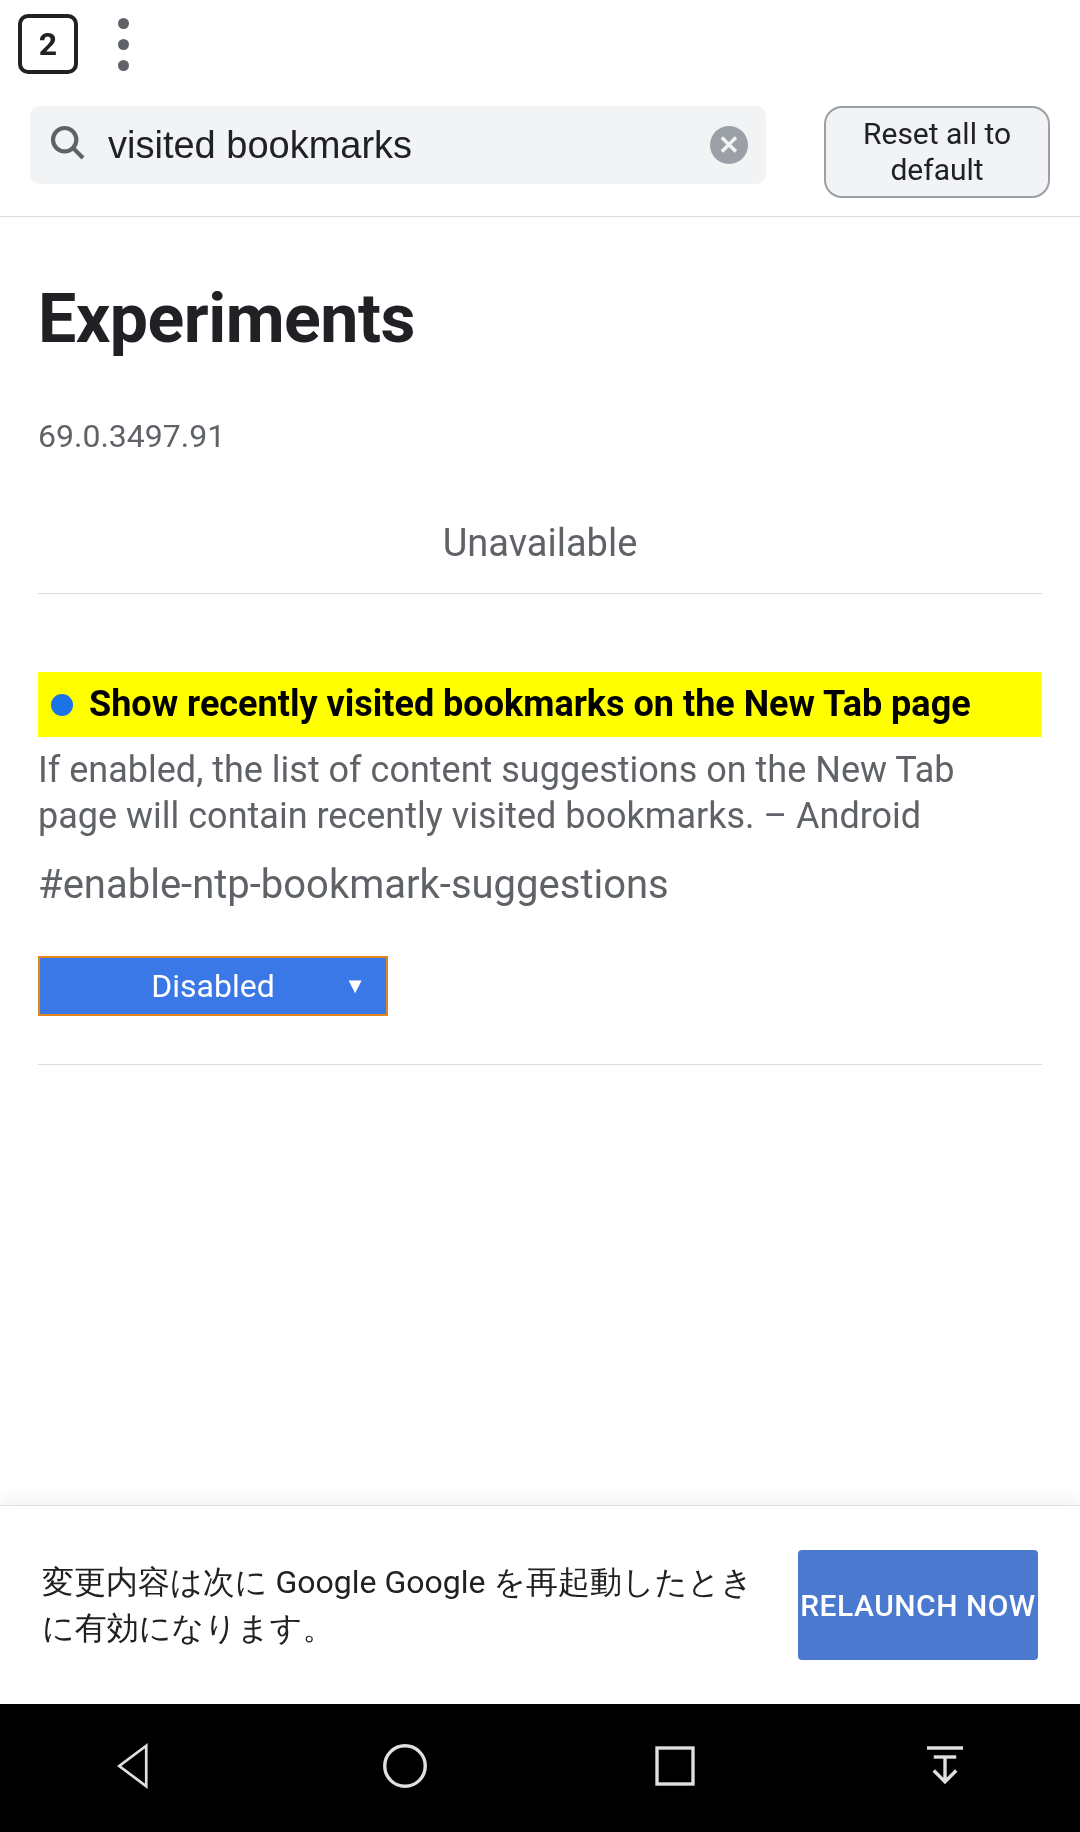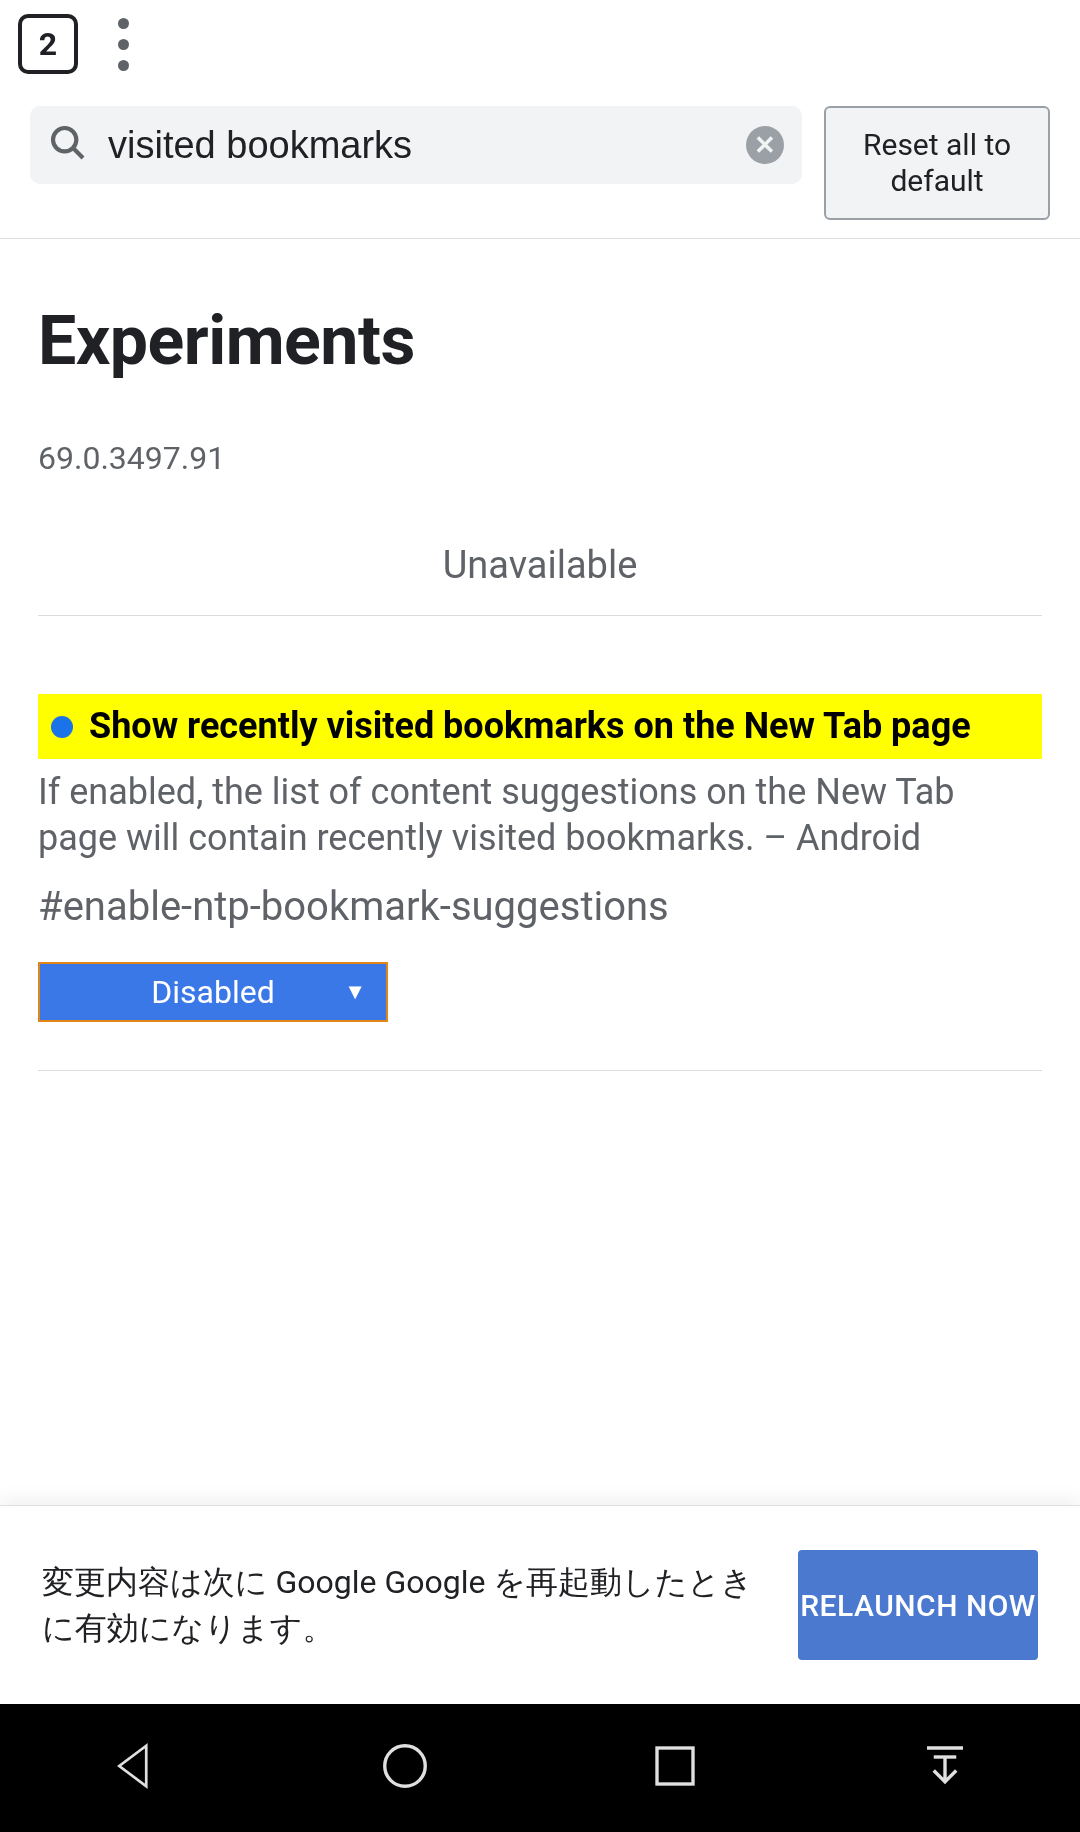--- a/index.html
+++ b/index.html
@@ -99,29 +99,30 @@
       align-items: center;
       justify-content: center;
       color: #f1f3f4;
       font-size: 26px;
       font-weight: bold;
     }
     .reset-btn {
       width: 226px;
       background: #f1f3f4;
       border: 2px solid #9aa0a6;
-      border-radius: 6px;
+      border-radius: 18px;
       font-size: 30px;
       color: #202124;
       display: flex;
       align-items: center;
       justify-content: center;
       text-align: center;
       line-height: 1.2;
-      padding: 19px 10px;
+      padding: 8px 10px;
+      margin-left: 36px;
     }
     
     .page {
       padding: 62px 38px 0 38px;
     }
     .page-title {
       font-size: 68px;
       font-weight: 700;
       color: #202124;
       letter-spacing: -0.5px;
@@ -186,21 +187,21 @@
       line-height: 1.28;
       margin-top: 10px;
     }
     .flag-id {
       font-size: 40px;
       color: #5f6368;
       margin-top: 22px;
       display: inline-block;
     }
     .flag-select {
-      margin-top: 32px;
+      margin-top: 48px;
       width: 350px;
       height: 60px;
       background: #3b78e7;
       border: 2px solid #e0861a;
       color: #fff;
       font-size: 32px;
       display: flex;
       align-items: center;
       justify-content: center;
       gap: 60px;

